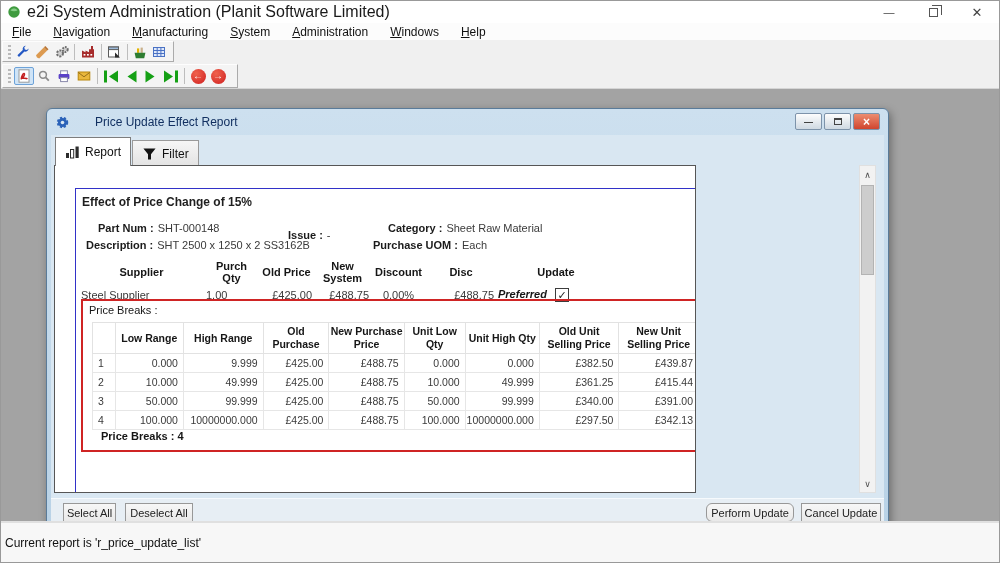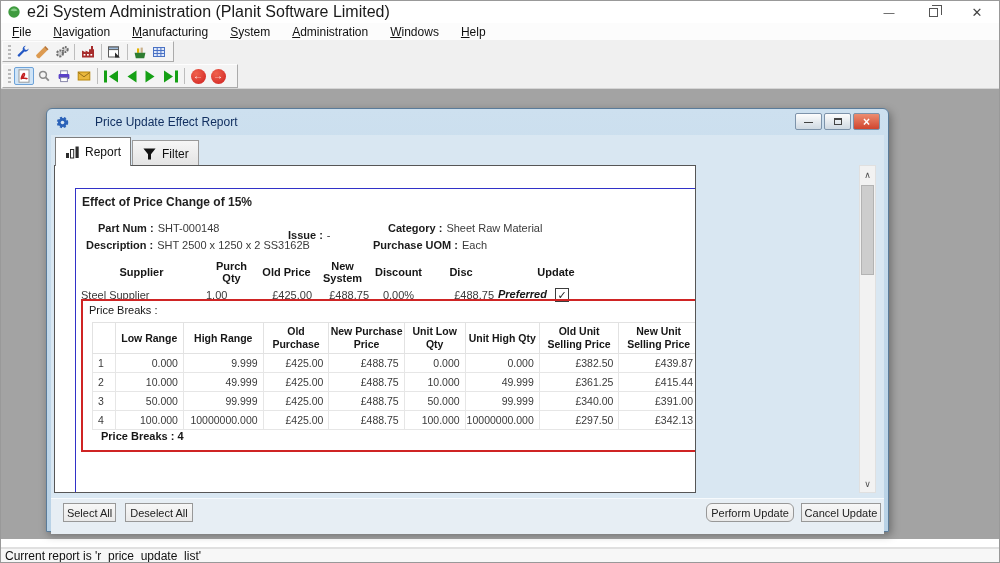--- a/index.html
+++ b/index.html
@@ -25,21 +25,21 @@
   .toolpanel1{left:1px;height:21px;width:172px;}
   .toolpanel2{left:1px;height:24px;width:236px;}
   .grip{width:3px;height:14px;margin:0 3px 0 1px;background:repeating-linear-gradient(to bottom,#b9b9b9 0 2px,transparent 2px 4px);}
   .tbtn{width:20px;height:18px;display:flex;align-items:center;justify-content:center;}
   .tbtn.selected{border:1px solid #6da2d8;background:#cfe4f7;border-radius:2px;}
   .tsep{width:1px;height:16px;background:#bdbdbd;margin:0 3px;}
   .redcirc{width:15px;height:15px;border-radius:50%;background:radial-gradient(circle at 35% 30%,#f0624d,#cf2020);color:#fff;font-size:10px;font-weight:bold;display:flex;align-items:center;justify-content:center;line-height:1;}
   
   .mdi{position:absolute;top:88px;left:0;right:0;bottom:23px;background:#a3a3a3;}
   
-  .statusbar{position:absolute;left:0;right:0;bottom:0;height:15px;background:#f7f7f7;border-top:2px solid #e0e0e0;display:flex;align-items:center;font-size:12px;color:#111;padding-left:4px;}
+  .statusbar{position:absolute;left:0;right:0;bottom:0;height:41px;background:#f7f7f7;border-top:2px solid #e0e0e0;display:flex;align-items:center;font-size:12px;color:#111;padding-left:4px;}
   
   .dialog{position:absolute;left:45px;top:19px;width:843px;height:424px;background:linear-gradient(#cde0ef,#b9d2e6);border:1px solid #5a7b99;border-radius:6px 6px 0 0;box-shadow:2px 3px 8px rgba(0,0,0,.35);}
   .dlg-titlebar{position:absolute;top:0;left:0;right:0;height:26px;display:flex;align-items:center;padding-left:8px;gap:19px;}
   .dlg-title{margin-left:6px;font-size:12px;color:#123061;}
   .dlg-controls{position:absolute;right:8px;top:4px;display:flex;gap:2px;}
   .dlg-btn{width:27px;height:17px;border:1px solid #7d93aa;border-radius:2px;background:linear-gradient(#fdfdfd,#cfd9e2);display:flex;align-items:center;justify-content:center;font-size:10px;color:#333;font-weight:bold;}
   .dlg-btn.close{background:linear-gradient(#ec8d71,#d0452e);color:#fff;font-size:12px;}
   .dlg-max-glyph{width:8px;height:7px;border:1px solid #444;border-top-width:2px;}
   .dlg-body{position:absolute;left:4px;right:4px;top:26px;bottom:4px;background:#d9e7f2;}
   
@@ -47,21 +47,21 @@
   .tab-report{left:4px;top:2px;height:29px;background:#ffffff;border:1px solid #7d7d7d;border-bottom:none;z-index:3;}
   .tab-filter{left:81px;top:5px;height:26px;background:linear-gradient(#f6f6f6,#e3e3e3);border:1px solid #9a9a9a;border-bottom:none;z-index:1;}
   
   .viewport{position:absolute;left:3px;top:30px;width:642px;height:328px;background:#ffffff;border:1px solid #565656;z-index:2;overflow:hidden;}
   
   .vscroll{position:absolute;left:808px;top:30px;width:17px;height:328px;background:#f2f2f2;border:1px solid #e0e0e0;}
   .vs-arrow{position:absolute;left:0;width:15px;height:15px;display:flex;align-items:center;justify-content:center;color:#505050;font-size:9px;}
   .vs-up{top:1px;} .vs-down{bottom:1px;}
   .vs-thumb{position:absolute;left:1px;top:19px;width:13px;height:90px;background:#cdcdcd;border:1px solid #b3b3b3;}
   
-  .btnbar{position:absolute;left:0;right:0;top:363px;height:36px;background:#e7eef4;border-top:1px solid #f6fafd;}
+  .btnbar{position:absolute;left:0;right:0;top:363px;height:30px;background:#e7eef4;border-top:1px solid #f6fafd;}
   .pbtn{position:absolute;top:4px;height:19px;background:linear-gradient(#f7f7f7,#e9e9e9);border:1px solid #989898;font-size:11px;color:#222;display:flex;align-items:center;justify-content:center;font-family:"Liberation Sans",sans-serif;}
   .pbtn.select-all{left:12px;width:53px;}
   .pbtn.deselect-all{left:74px;width:68px;}
   .pbtn.perform{left:655px;width:88px;border-radius:6px;}
   .pbtn.cancel{left:750px;width:80px;}
   
   .page{position:absolute;left:20px;top:22px;width:684px;height:310px;background:#fff;border:1px solid #3232c8;}
   .rpt-title{position:absolute;left:6px;top:6px;font-size:12px;font-weight:bold;color:#1f1f1f;}
   .fieldrow{position:absolute;font-size:11px;color:#3a3a3a;white-space:nowrap;}
   .fp-label{font-weight:bold;color:#1b1b1b;}

